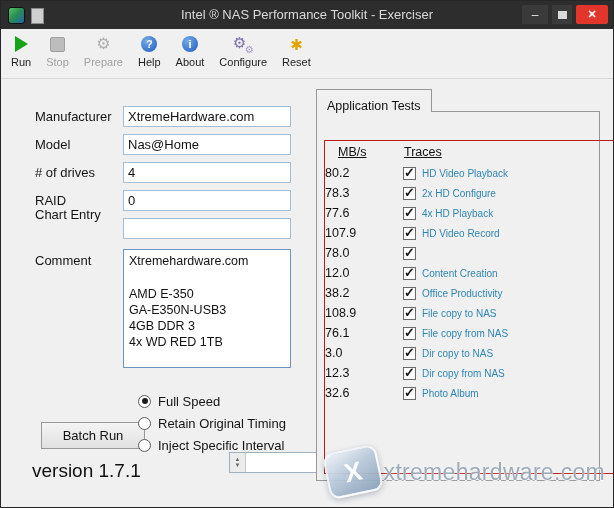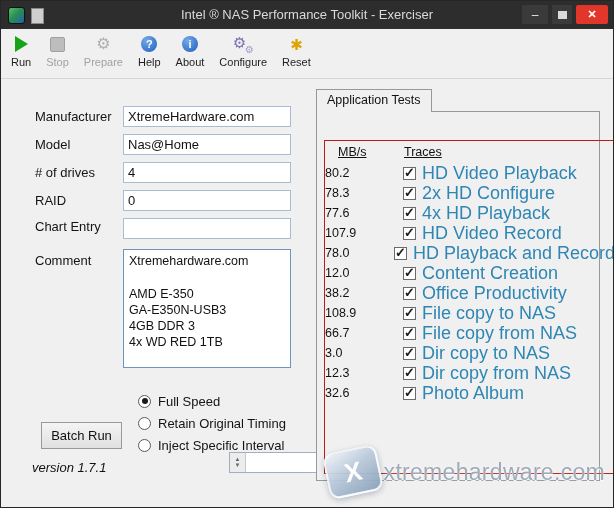--- a/index.html
+++ b/index.html
@@ -39,49 +39,49 @@
   .g2{position:absolute;right:0;bottom:-2px;font-size:10px;color:#a394cc;line-height:1;}
   .reset-star{font-size:15px;color:#e0a400;line-height:1;}
 
   
   .main{position:absolute;top:79px;left:0;right:0;bottom:0;}
   .flabel{position:absolute;left:34px;font-size:13px;color:#141414;white-space:nowrap;}
   .finput{position:absolute;left:122px;width:168px;height:21px;border:1px solid #a6bdd3;background:#fff;
     font-size:13px;font-family:inherit;padding:1px 4px;box-sizing:border-box;color:#111;}
   .fcomment{position:absolute;left:122px;top:169px;width:168px;height:119px;border:1px solid #6f94c4;background:#fff;
     font-size:12.5px;font-family:inherit;padding:3px 5px;box-sizing:border-box;resize:none;overflow:hidden;line-height:1.3;color:#111;}
-  .batch-btn{position:absolute;left:40px;top:342px;width:81px;height:27px;background:linear-gradient(#f4f4f4,#e1e1e1);
+  .batch-btn{position:absolute;left:40px;top:342px;width:104px;height:27px;background:linear-gradient(#f4f4f4,#e1e1e1);
     border:1px solid #999;font-size:13px;font-family:inherit;color:#111;}
-  .version{position:absolute;left:31px;top:380px;font-size:13px;color:#111;font-style:italic;}
+  .version{position:absolute;left:31px;top:380px;font-size:19px;color:#111;}
   .radio-row{position:absolute;left:137px;display:flex;align-items:center;gap:7px;height:16px;}
   .rad{width:13px;height:13px;border:1px solid #5a5a5a;border-radius:50%;background:#fff;position:relative;box-sizing:border-box;flex:0 0 auto;}
   .rad.on::after{content:"";position:absolute;left:2.5px;top:2.5px;width:6px;height:6px;border-radius:50%;background:#1a1a1a;}
   .rlabel{font-size:13px;color:#141414;white-space:nowrap;}
   .spinner{position:absolute;left:228px;top:372px;width:117px;height:21px;border:1px solid #9fb0c0;background:#fff;display:flex;box-sizing:border-box;}
   .spin-btns{width:15px;border-right:1px solid #c8c8c8;display:flex;flex-direction:column;align-items:center;justify-content:center;background:#ececec;gap:1px;}
   .spin-btns span{font-size:6px;line-height:5px;color:#666;}
   .spin-val{flex:1;text-align:right;padding:2px 5px 0 0;font-size:12.5px;color:#9b9b9b;}
   .ms-label{position:absolute;left:352px;top:374px;font-size:13px;color:#141414;}
 
   
-  .tab{position:absolute;left:315px;top:9px;height:23px;padding:0 10px;line-height:21px;background:#f0f0f0;
+  .tab{position:absolute;left:315px;top:9px;height:23px;padding:6px 10px;line-height:21px;background:#f0f0f0;
     border:1px solid #989898;border-bottom:none;font-size:12.5px;color:#111;z-index:2;box-sizing:border-box;}
   .panel{position:absolute;left:315px;top:31px;width:284px;height:370px;border:1px solid #989898;background:#f0f0f0;box-sizing:border-box;}
   .select-line{position:absolute;left:10px;top:8px;display:flex;gap:8px;font-size:13px;align-items:center;color:#111;}
   .link{color:#0a58c8;text-decoration:underline;cursor:pointer;}
   .listbox{position:absolute;left:7px;top:28px;width:292px;height:334px;border:1px solid #b91c1c;box-sizing:border-box;}
   .lhead{position:absolute;top:4px;font-size:12.5px;color:#111;text-decoration:underline;}
   .lhead.hspeed{left:13px;}
   .lhead.htraces{left:79px;}
   .rows{position:absolute;left:0;top:22px;right:0;}
   .trow{height:20px;display:flex;align-items:center;}
   .speed{width:46px;text-align:left;font-size:12.5px;color:#111;}
   .cb{width:13px;height:13px;border:1px solid #6b6b6b;background:#fff;margin-left:32px;position:relative;box-sizing:border-box;flex:0 0 auto;}
   .cb.on::after{content:"\2713";position:absolute;left:0;top:-3px;font-size:13px;font-weight:bold;color:#1a1a1a;}
-  .tname{margin-left:6px;font-size:18px;color:#2e86b4;white-space:nowrap;}
+  .tname{margin-left:6px;font-size:10px;color:#2e86b4;white-space:nowrap;}
 
   
   .watermark{position:absolute;right:8px;bottom:12px;display:flex;align-items:center;gap:4px;z-index:5;pointer-events:none;}
   .wm-logo{width:50px;height:42px;border-radius:10px;background:linear-gradient(155deg,#eef3f8 0%,#b9c9da 45%,#8aa2ba 100%);
     border:2px solid rgba(255,255,255,0.85);box-shadow:0 2px 6px rgba(60,80,100,0.35);transform:rotate(-12deg);
     display:flex;align-items:center;justify-content:center;color:#fff;font-size:26px;font-weight:bold;opacity:0.95;}
   .wm-text{font-size:23px;color:#9daab8;text-shadow:0 1px 0 rgba(255,255,255,0.9),0 0 5px rgba(255,255,255,0.5);letter-spacing:0.3px;}
 </style>
 </head>
 <body>
@@ -154,21 +154,21 @@
   <div class="main">
 
     <span class="flabel" style="top:29px">Manufacturer</span>
     <input class="finput" style="top: 26px;" value="XtremeHardware.com">
     <span class="flabel" style="top:57px">Model</span>
     <input class="finput" style="top: 54px;" value="Nas@Home">
     <span class="flabel" style="top:85px"># of drives</span>
     <input class="finput" style="top: 82px;" value="4">
     <span class="flabel" style="top:113px">RAID</span>
     <input class="finput" style="top: 110px;" value="0">
-    <span class="flabel" style="top:139px">Chart Entry</span>
+    <span class="flabel" style="top:127px">Chart Entry</span>
     <input class="finput" style="top: 138px;" value="">
     <span class="flabel" style="top:173px">Comment</span>
     <textarea class="fcomment" spellcheck="false" style="">Xtremehardware.com
 
 AMD E-350
 GA-E350N-USB3
 4GB DDR 3
 4x WD RED 1TB</textarea>
 
     <button class="batch-btn">Batch Run</button>
@@ -218,39 +218,38 @@
               <span class="tname">4x HD Playback</span>
             </div>
           <div class="trow">
               <span class="speed">107.9</span>
               <span class="cb on"></span>
               <span class="tname">HD Video Record</span>
             </div>
           <div class="trow">
               <span class="speed">78.0</span>
               <span class="cb on"></span>
-              <span class="tname">HD Playback and Record</span>
             </div>
           <div class="trow">
               <span class="speed">12.0</span>
               <span class="cb on"></span>
               <span class="tname">Content Creation</span>
             </div>
           <div class="trow">
               <span class="speed">38.2</span>
               <span class="cb on"></span>
               <span class="tname">Office Productivity</span>
             </div>
           <div class="trow">
               <span class="speed">108.9</span>
               <span class="cb on"></span>
               <span class="tname">File copy to NAS</span>
             </div>
           <div class="trow">
-              <span class="speed">66.7</span>
+              <span class="speed">76.1</span>
               <span class="cb on"></span>
               <span class="tname">File copy from NAS</span>
             </div>
           <div class="trow">
               <span class="speed">3.0</span>
               <span class="cb on"></span>
               <span class="tname">Dir copy to NAS</span>
             </div>
           <div class="trow">
               <span class="speed">12.3</span>

